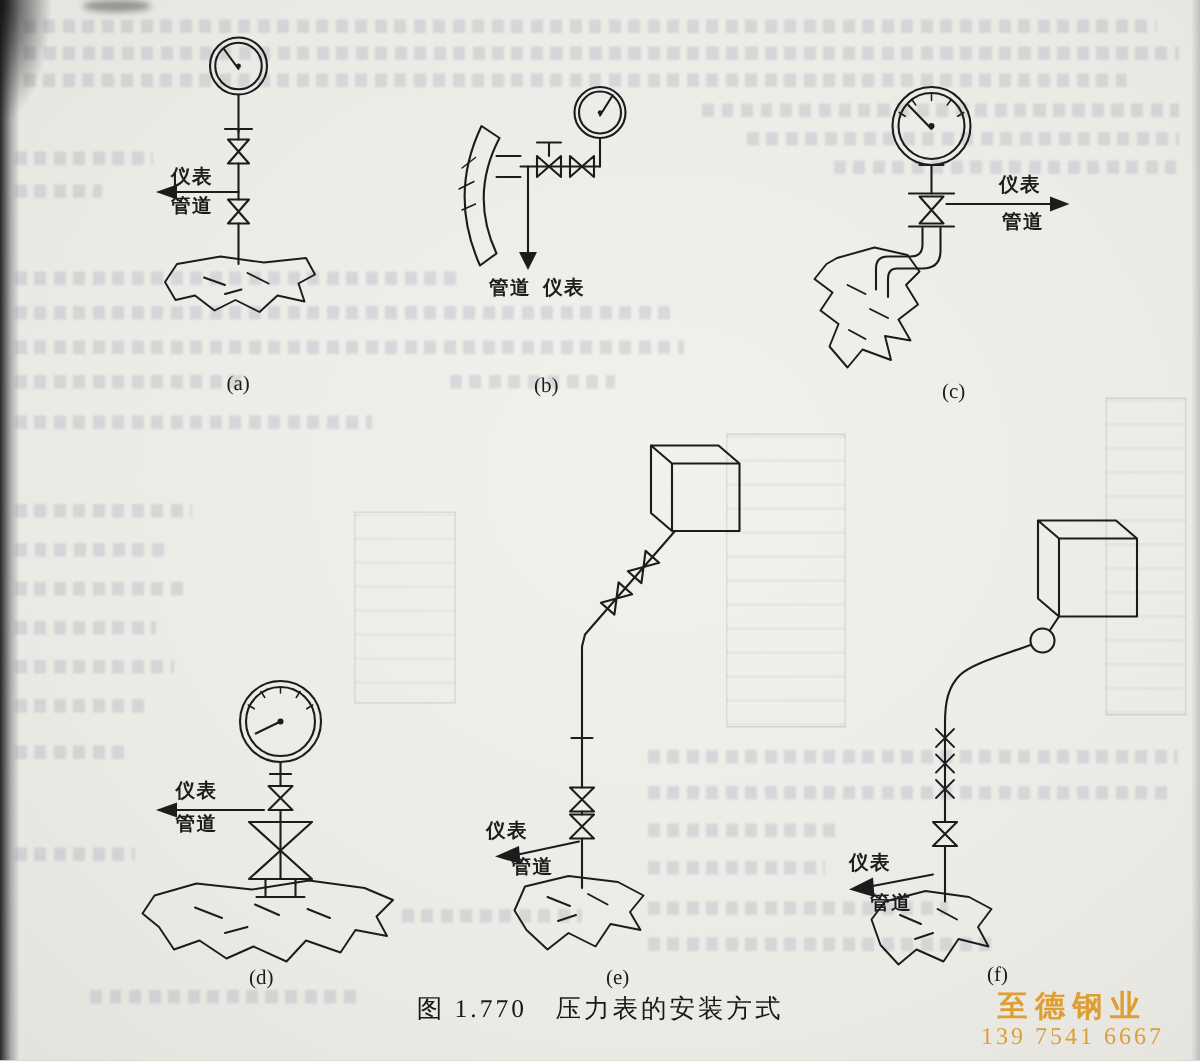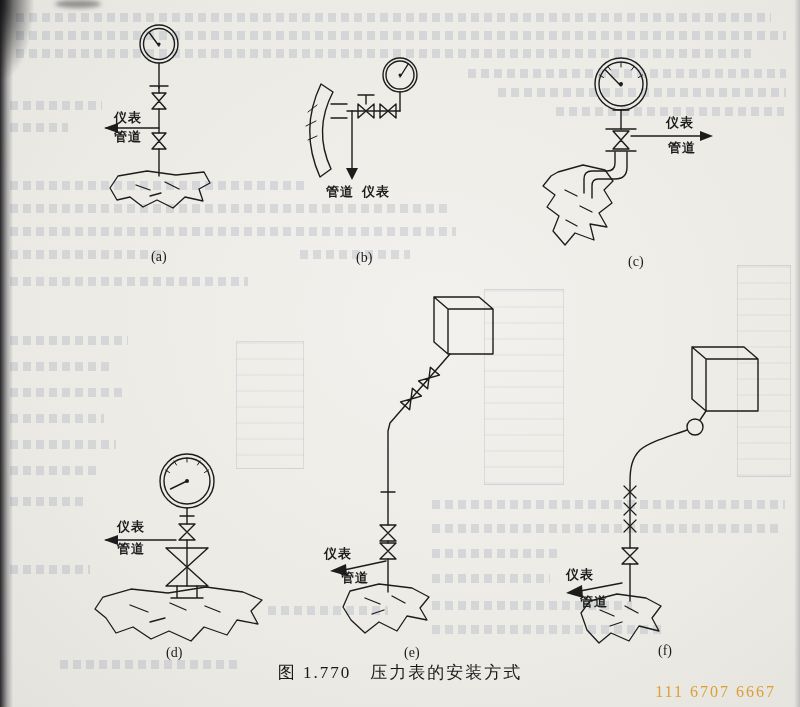--- a/index.html
+++ b/index.html
@@ -257,20 +257,21 @@
   <div class="sub" style="left:151px;top:250px;">(a)</div>
   <div class="sub" style="left:356px;top:251px;">(b)</div>
   <div class="sub" style="left:628px;top:255px;">(c)</div>
   <div class="sub" style="left:166px;top:646px;">(d)</div>
   <div class="sub" style="left:404px;top:646px;">(e)</div>
   <div class="sub" style="left:658px;top:644px;">(f)</div>
 
   <div class="caption">图 1.770　压力表的安装方式</div>
 
   <div class="watermark">
-    <div class="wm-phone">111 6707 6667</div>
+    <div class="wm-name">至德钢业</div>
+    <div class="wm-phone">139 7541 6667</div>
   </div>
 
   <div class="edge-left"></div>
   <div class="corner-tl"></div>
   <div class="smudge-top"></div>
   <div class="edge-right"></div>
 </div>
 
 </body></html>

